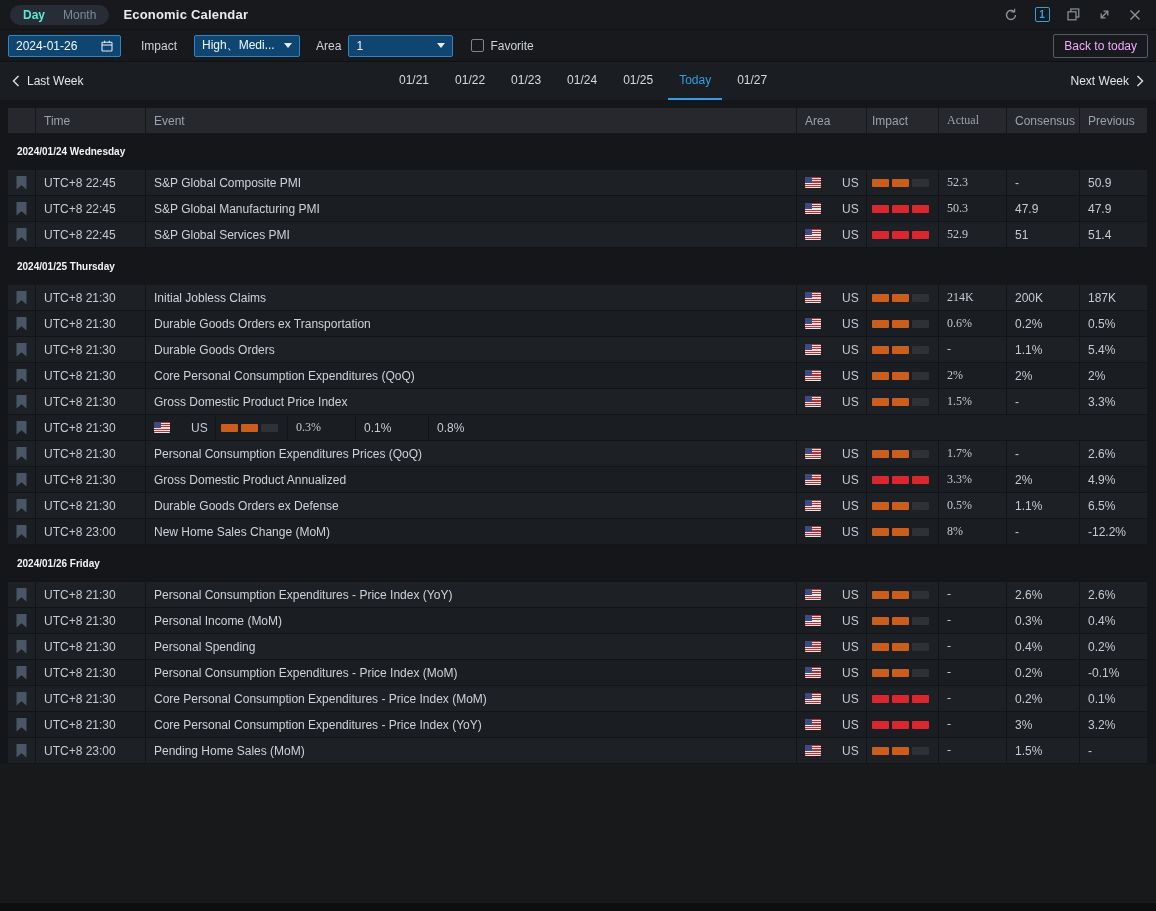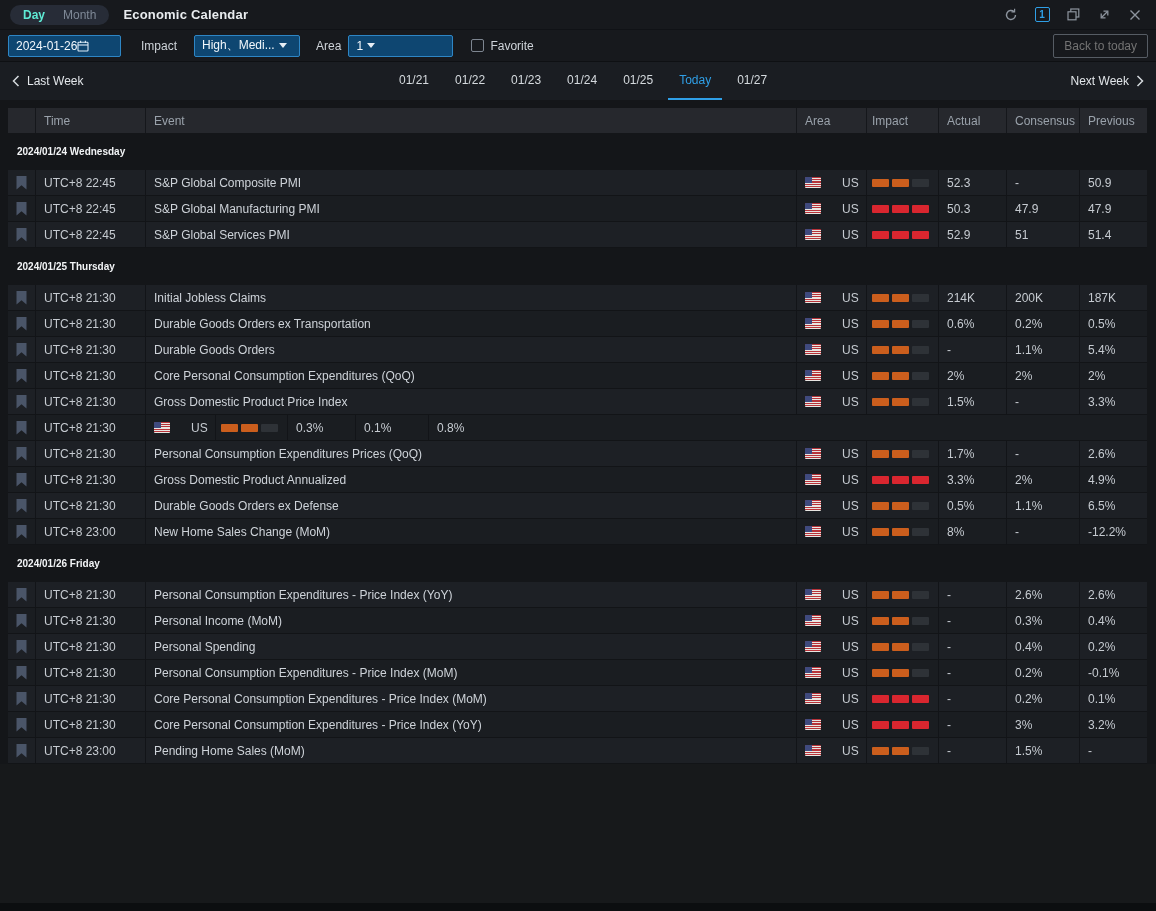--- a/index.html
+++ b/index.html
@@ -21,52 +21,52 @@
   .win-icons { margin-left:auto; display:flex; align-items:center; gap:9px; }
   .win-icons .wi { width:22px; height:18px; display:flex; align-items:center; justify-content:center; color:#8d949e; }
   .win-icons svg { display:block; }
   .badge { width:15px; height:15px; border:1px solid #2f9fe6; border-radius:2px; color:#2f9fe6;
            font-size:10px; line-height:13px; text-align:center; font-weight:bold; }
 
   
   .filterbar { height:33px; flex:none; background:#17191d; display:flex; align-items:center; padding:0 8px;
                border-top:1px solid #101216; border-bottom:1px solid #0e1013; }
   .blue-box { height:22px; background:#0e4671; border:1px solid #2e86c5; border-radius:2px;
-              display:flex; align-items:center; justify-content:flex-start;
+              display:flex; align-items:center; justify-content:space-between;
               color:#f2f7fb; padding:0 7px; font-size:12px; }
   .date-box { width:113px; }
   .sel-impact { width:106px; margin-left:17px; }
   .sel-area { width:105px; margin-left:7px; }
   .lbl { color:#ced3d9; margin-left:20px; }
   .lbl.tight { margin-left:16px; }
   .caret { width:0; height:0; border-left:4px solid transparent; border-right:4px solid transparent;
            border-top:5px solid #e6eef5; margin-left:4px; flex:none; }
   .checkbox { width:13px; height:13px; border:1.5px solid #7d8590; border-radius:2px; margin-left:18px; flex:none; }
   .fav-lbl { margin-left:6px; color:#ced3d9; }
   .back-btn { margin-left:auto; background:transparent; border:1px solid #565c64; border-radius:2px;
-              color:#737373; font:12px "Liberation Sans","DejaVu Sans",sans-serif; padding:4px 10px; cursor:pointer; }
+              color:#f0abfc; font:12px "Liberation Sans","DejaVu Sans",sans-serif; padding:4px 10px; cursor:pointer; }
 
   
   .weeknav { height:38px; flex:none; background:#1a1d22; display:flex; align-items:center; padding:0 12px; position:relative; }
   .wk-btn { display:flex; align-items:center; gap:7px; color:#e2e6ea; cursor:pointer; }
   .wk-right { margin-left:auto;align-items:center; }
   .days { position:absolute; left:388px; top:0; bottom:0; display:flex; align-items:stretch; gap:4px; }
   .day { display:flex; align-items:center; padding:0 11px; border-bottom:2px solid transparent; color:#d5dade; cursor:pointer; }
   .day.active { color:#2f9fe6; border-bottom-color:#2f9fe6; }
 
   
   .table { margin:8px 0 0 8px; width:1139px; flex:none; }
   .thead { height:25px; display:flex; background:#26282d; color:#9aa2ab; align-items:center; }
   .thead > div { border-right:1px solid #15171b; height:100%; display:flex; align-items:center; }
   .c-book { width:28px; flex:none; justify-content:center; }
   .c-time { width:110px; flex:none; padding-left:8px; }
   .c-event{ flex:1; padding-left:8px; min-width:0; white-space:nowrap; overflow:hidden; }
   .c-area { width:70px; flex:none; padding-left:8px; }
   .c-impact{ width:72px; flex:none; padding-left:5px; }
-  .c-actual{ width:68px; flex:none; padding-left:8px; }
+  .c-actual{ width:68px; flex:none; padding-left:8px;font-family:Liberation Serif, serif; }
   .c-cons { width:73px; flex:none; padding-left:8px; }
   .c-prev { width:67px; flex:none; padding-left:8px; border-right:none !important; }
 
   .group-row { height:37px; display:flex; align-items:center; padding-left:9px;
                background:#141619; color:#f2f4f6; font-weight:bold; font-size:10px; }
   .row { height:26px; display:flex; align-items:center; background:#1d2025; border-bottom:1px solid #121417; }
   .row.alt { background:#1a1d21; }
   .row > div { border-right:1px solid #121418; height:100%; display:flex; align-items:center; }
   .row .c-event { color:#ced3d9; }
   .bm { fill:#4a5568; display:block; }

